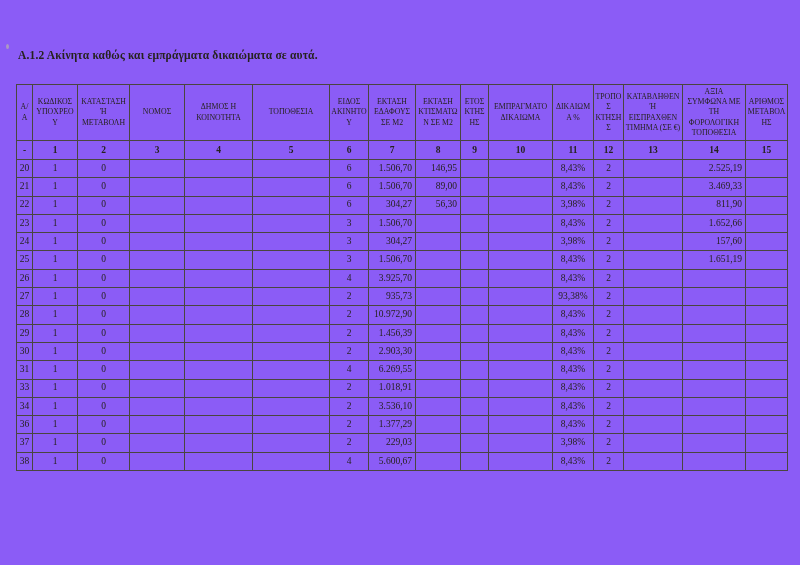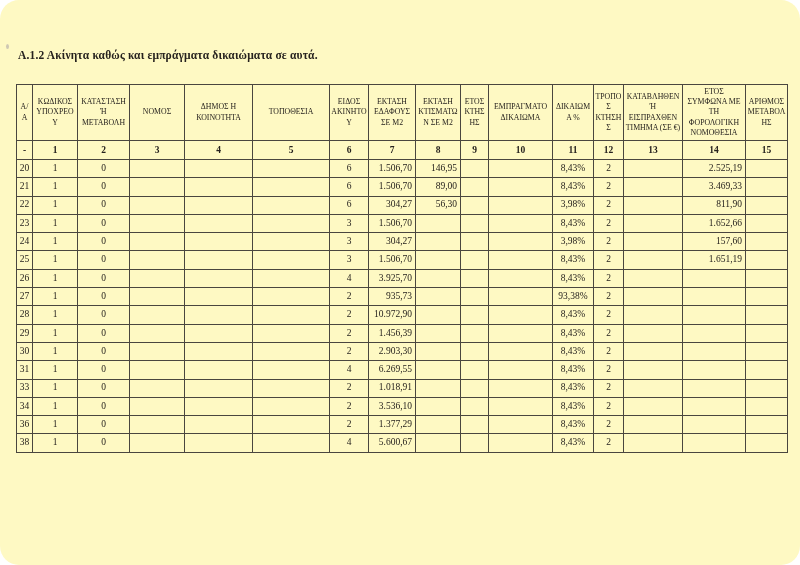--- a/index.html
+++ b/index.html
@@ -4,25 +4,24 @@
 <style>
   html, body {
     margin: 0;
     padding: 0;
     background: #ffffff;
   }
   .page {
     position: relative;
     width: 800px;
     height: 565px;
-    background: #fef9c3;
+    background: #8b5cf6;
     font-family: "Liberation Serif", serif;
     color: #26221e;
     overflow: hidden;
-    border-radius: 19px;
   }
   .scan-speck {
     position: absolute;
     left: 6px;
     top: 44px;
     width: 3px;
     height: 5px;
     background: #b9b4ac;
     border-radius: 50%;
     opacity: .7;
@@ -123,21 +122,21 @@
           <th>ΔΗΜΟΣ Η ΚΟΙΝΟΤΗΤΑ</th>
           <th>ΤΟΠΟΘΕΣΙΑ</th>
           <th>ΕΙΔΟΣ ΑΚΙΝΗΤΟΥ</th>
           <th>ΕΚΤΑΣΗ ΕΔΑΦΟΥΣ ΣΕ Μ2</th>
           <th>ΕΚΤΑΣΗ ΚΤΙΣΜΑΤΩΝ ΣΕ Μ2</th>
           <th>ΕΤΟΣ ΚΤΗΣΗΣ</th>
           <th>ΕΜΠΡΑΓΜΑΤΟ ΔΙΚΑΙΩΜΑ</th>
           <th>ΔΙΚΑΙΩΜΑ %</th>
           <th>ΤΡΟΠΟΣ ΚΤΗΣΗΣ</th>
           <th>ΚΑΤΑΒΛΗΘΕΝ Ή ΕΙΣΠΡΑΧΘΕΝ ΤΙΜΗΜΑ (ΣΕ €)</th>
-          <th>ΕΤΟΣ ΣΥΜΦΩΝΑ ΜΕ ΤΗ ΦΟΡΟΛΟΓΙΚΗ ΝΟΜΟΘΕΣΙΑ</th>
+          <th>ΑΞΙΑ ΣΥΜΦΩΝΑ ΜΕ ΤΗ ΦΟΡΟΛΟΓΙΚΗ ΤΟΠΟΘΕΣΙΑ</th>
           <th>ΑΡΙΘΜΟΣ ΜΕΤΑΒΟΛΗΣ</th>
         </tr>
       <tr class="num-row">
           <th>-</th>
           <th>1</th>
           <th>2</th>
           <th>3</th>
           <th>4</th>
           <th>5</th>
           <th>6</th>
@@ -417,20 +416,38 @@
           <td></td>
           <td></td>
           <td></td>
           <td>8,43%</td>
           <td>2</td>
           <td></td>
           <td></td>
           <td></td>
         </tr>
         <tr class="data-row">
+          <td>37</td>
+          <td>1</td>
+          <td>0</td>
+          <td></td>
+          <td></td>
+          <td></td>
+          <td>2</td>
+          <td>229,03</td>
+          <td></td>
+          <td></td>
+          <td></td>
+          <td>3,98%</td>
+          <td>2</td>
+          <td></td>
+          <td></td>
+          <td></td>
+        </tr>
+        <tr class="data-row">
           <td>38</td>
           <td>1</td>
           <td>0</td>
           <td></td>
           <td></td>
           <td></td>
           <td>4</td>
           <td>5.600,67</td>
           <td></td>
           <td></td>

